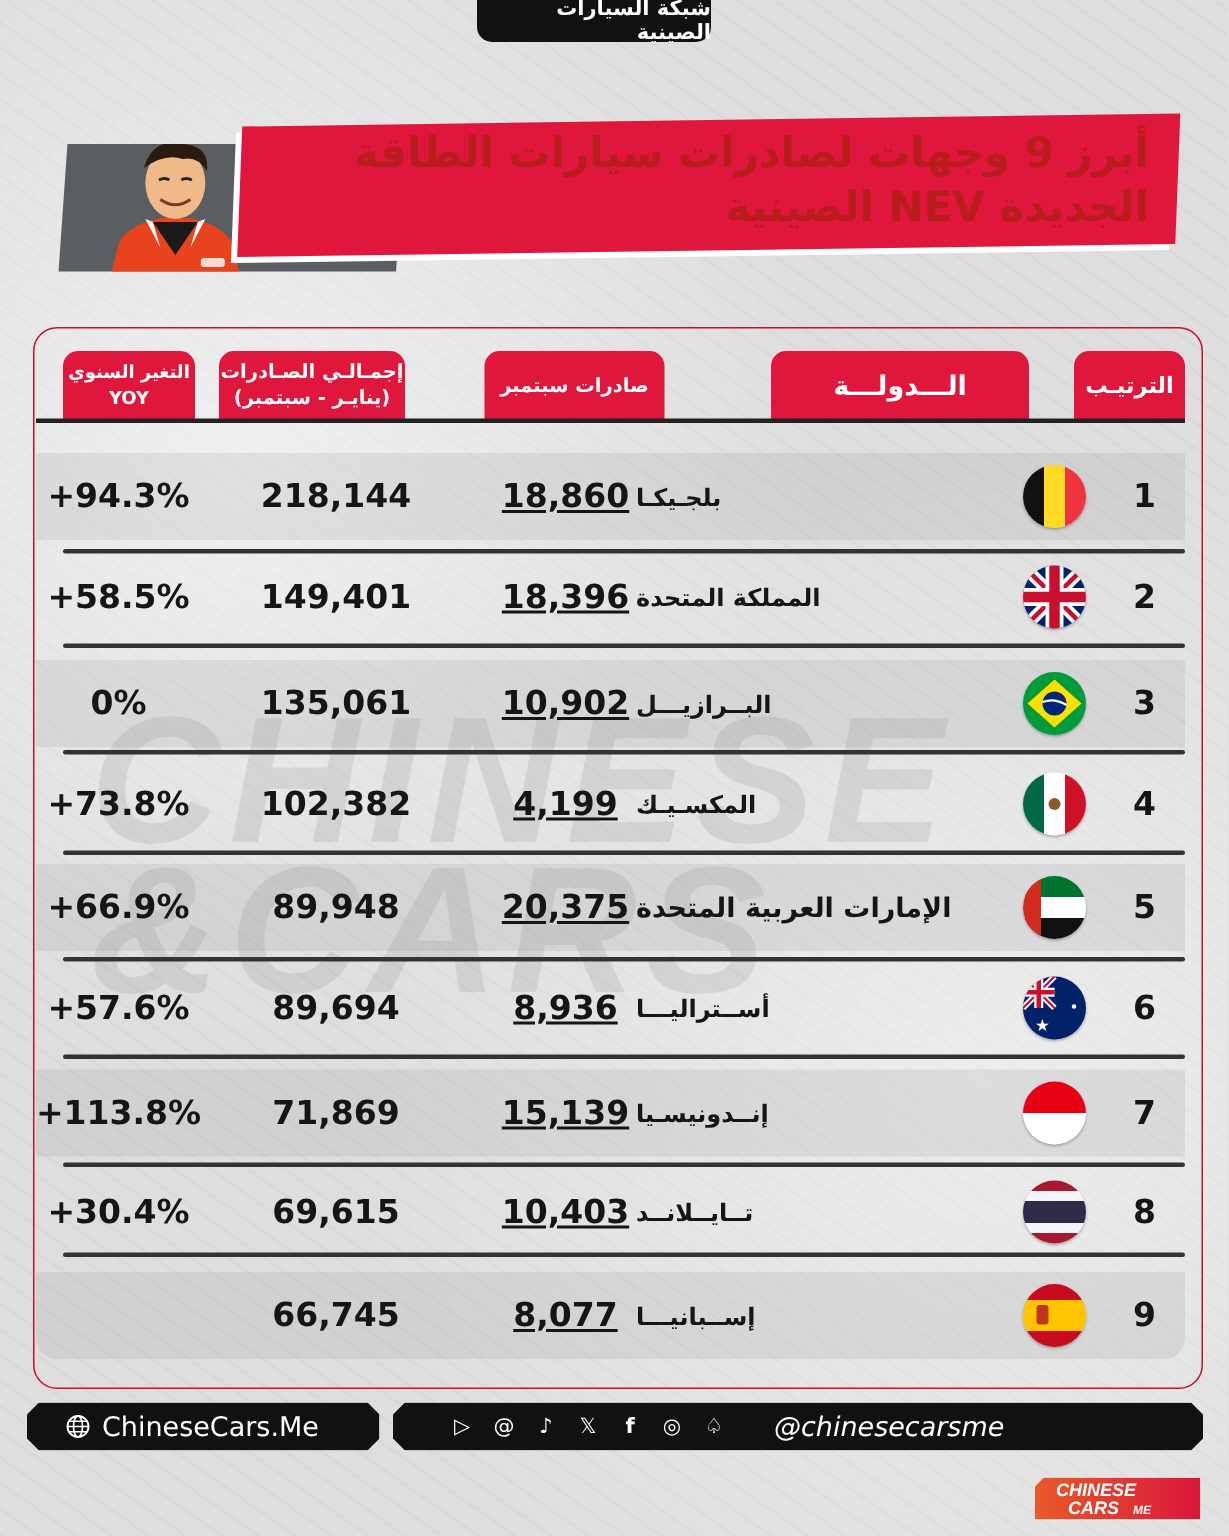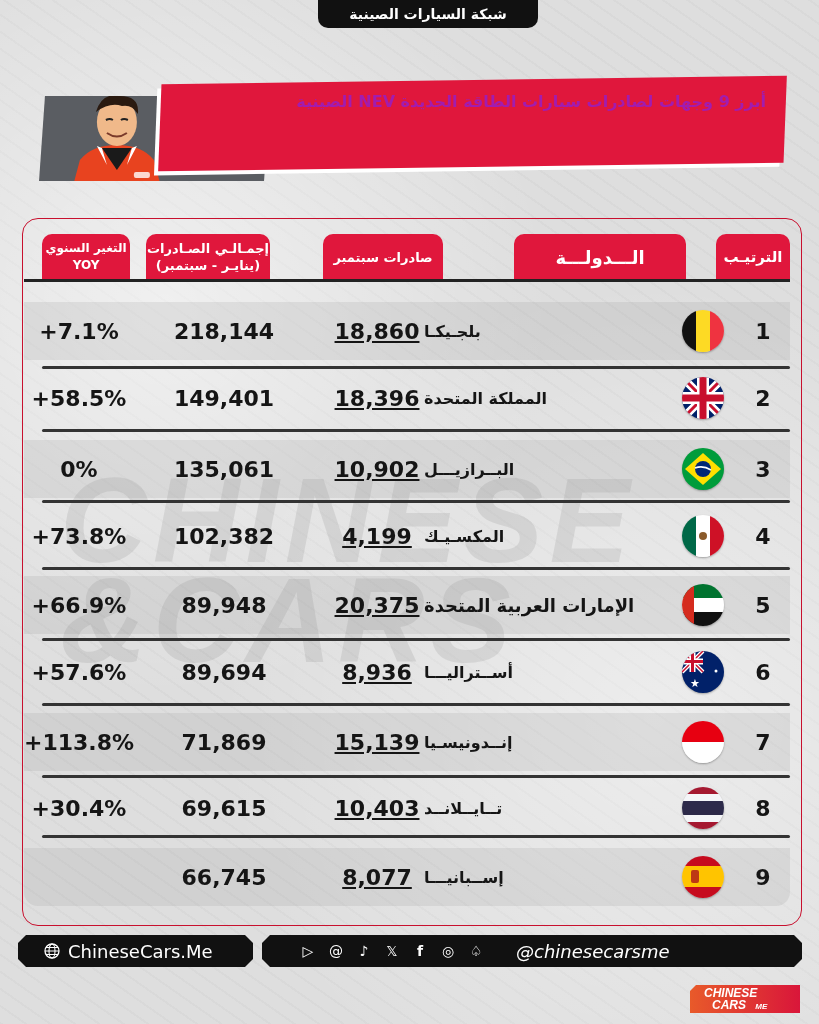--- a/index.html
+++ b/index.html
@@ -19,21 +19,21 @@
       #dedede;
   }
   .watermark {
     position: absolute; left: 60px; top: 470px; width: 700px;
     font-family: "Liberation Sans", sans-serif; font-weight: 900; font-style: italic;
     font-size: 120px; line-height: 100px; color: rgba(60,60,60,0.10);
     letter-spacing: 6px; pointer-events: none;
   }
   
   .top-tab {
-    position: absolute; left: 318px; top: 0; width: 220px; height: 28px;
+    position: absolute; left: 318px; top: 0; width: 156px; height: 28px;
     background: #111; border-radius: 0 0 10px 10px;
     color: #fff; font-weight: bold; font-size: 14px;
     display: flex; align-items: center; justify-content: center; direction: rtl;
   }
   
   .character-box {
     position: absolute; left: 42px; top: 96px; width: 225px; height: 85px;
     background: #5a5d62; transform: skewX(-4deg);
     overflow: hidden;
   }
@@ -41,21 +41,21 @@
     position: absolute; left: 20px; top: -6px; width: 110px; height: 100px;
     transform: skewX(4deg);
   }
   .title-banner {
     position: absolute; left: 160px; top: 80px; width: 625px; height: 87px;
     background: #e0173c; transform: skewX(-3deg) rotate(-0.8deg);
     box-shadow: -4px 4px 0 #fff;
   }
   .title-text {
     position: absolute; left: 170px; top: 84px; width: 610px; height: 80px;
-    direction: rtl; color: #a21caf; font-weight: bold; font-size: 16px; line-height: 36px;
+    direction: rtl; color: #b91c1c; font-weight: bold; font-size: 28px; line-height: 36px;
     text-align: right; padding-right: 14px;
   }
   
   .table-frame {
     position: absolute; left: 22px; top: 218px; width: 780px; height: 708px;
     border: 1.5px solid #c8102e; border-radius: 16px;
   }
   .head-tab {
     position: absolute; top: 234px; height: 46px;
     background: #e0173c; color: #fff; font-weight: bold;
@@ -155,21 +155,21 @@
 <div class="head-line"></div>
 
 <div class="row shade" style="top:302px;">
   <div class="cell c-rank">1</div>
   <div class="cell c-flag">
       <div class="flag" style="background:linear-gradient(90deg,#111 0 33%,#fdda24 33% 66%,#ef3340 66%);"></div>
     </div>
   <div class="cell c-country">بلجـيكـا</div>
   <div class="cell c-sep">18,860</div>
   <div class="cell c-total">218,144</div>
-  <div class="cell c-yoy">+7.1%</div>
+  <div class="cell c-yoy">+94.3%</div>
 </div>
 <div class="row-divider" style="top:366px;"></div>
 
 <div class="row" style="top:369px;">
   <div class="cell c-rank">2</div>
   <div class="cell c-flag">
     <div class="flag" style="background:#012169;">
       <svg viewBox="0 0 42 42" width="42" height="42" style="position:absolute;left:0;top:0;">
         <path d="M0 0 L42 42 M42 0 L0 42" stroke="#fff" stroke-width="8"></path>
         <path d="M0 0 L42 42 M42 0 L0 42" stroke="#c8102e" stroke-width="3"></path>

